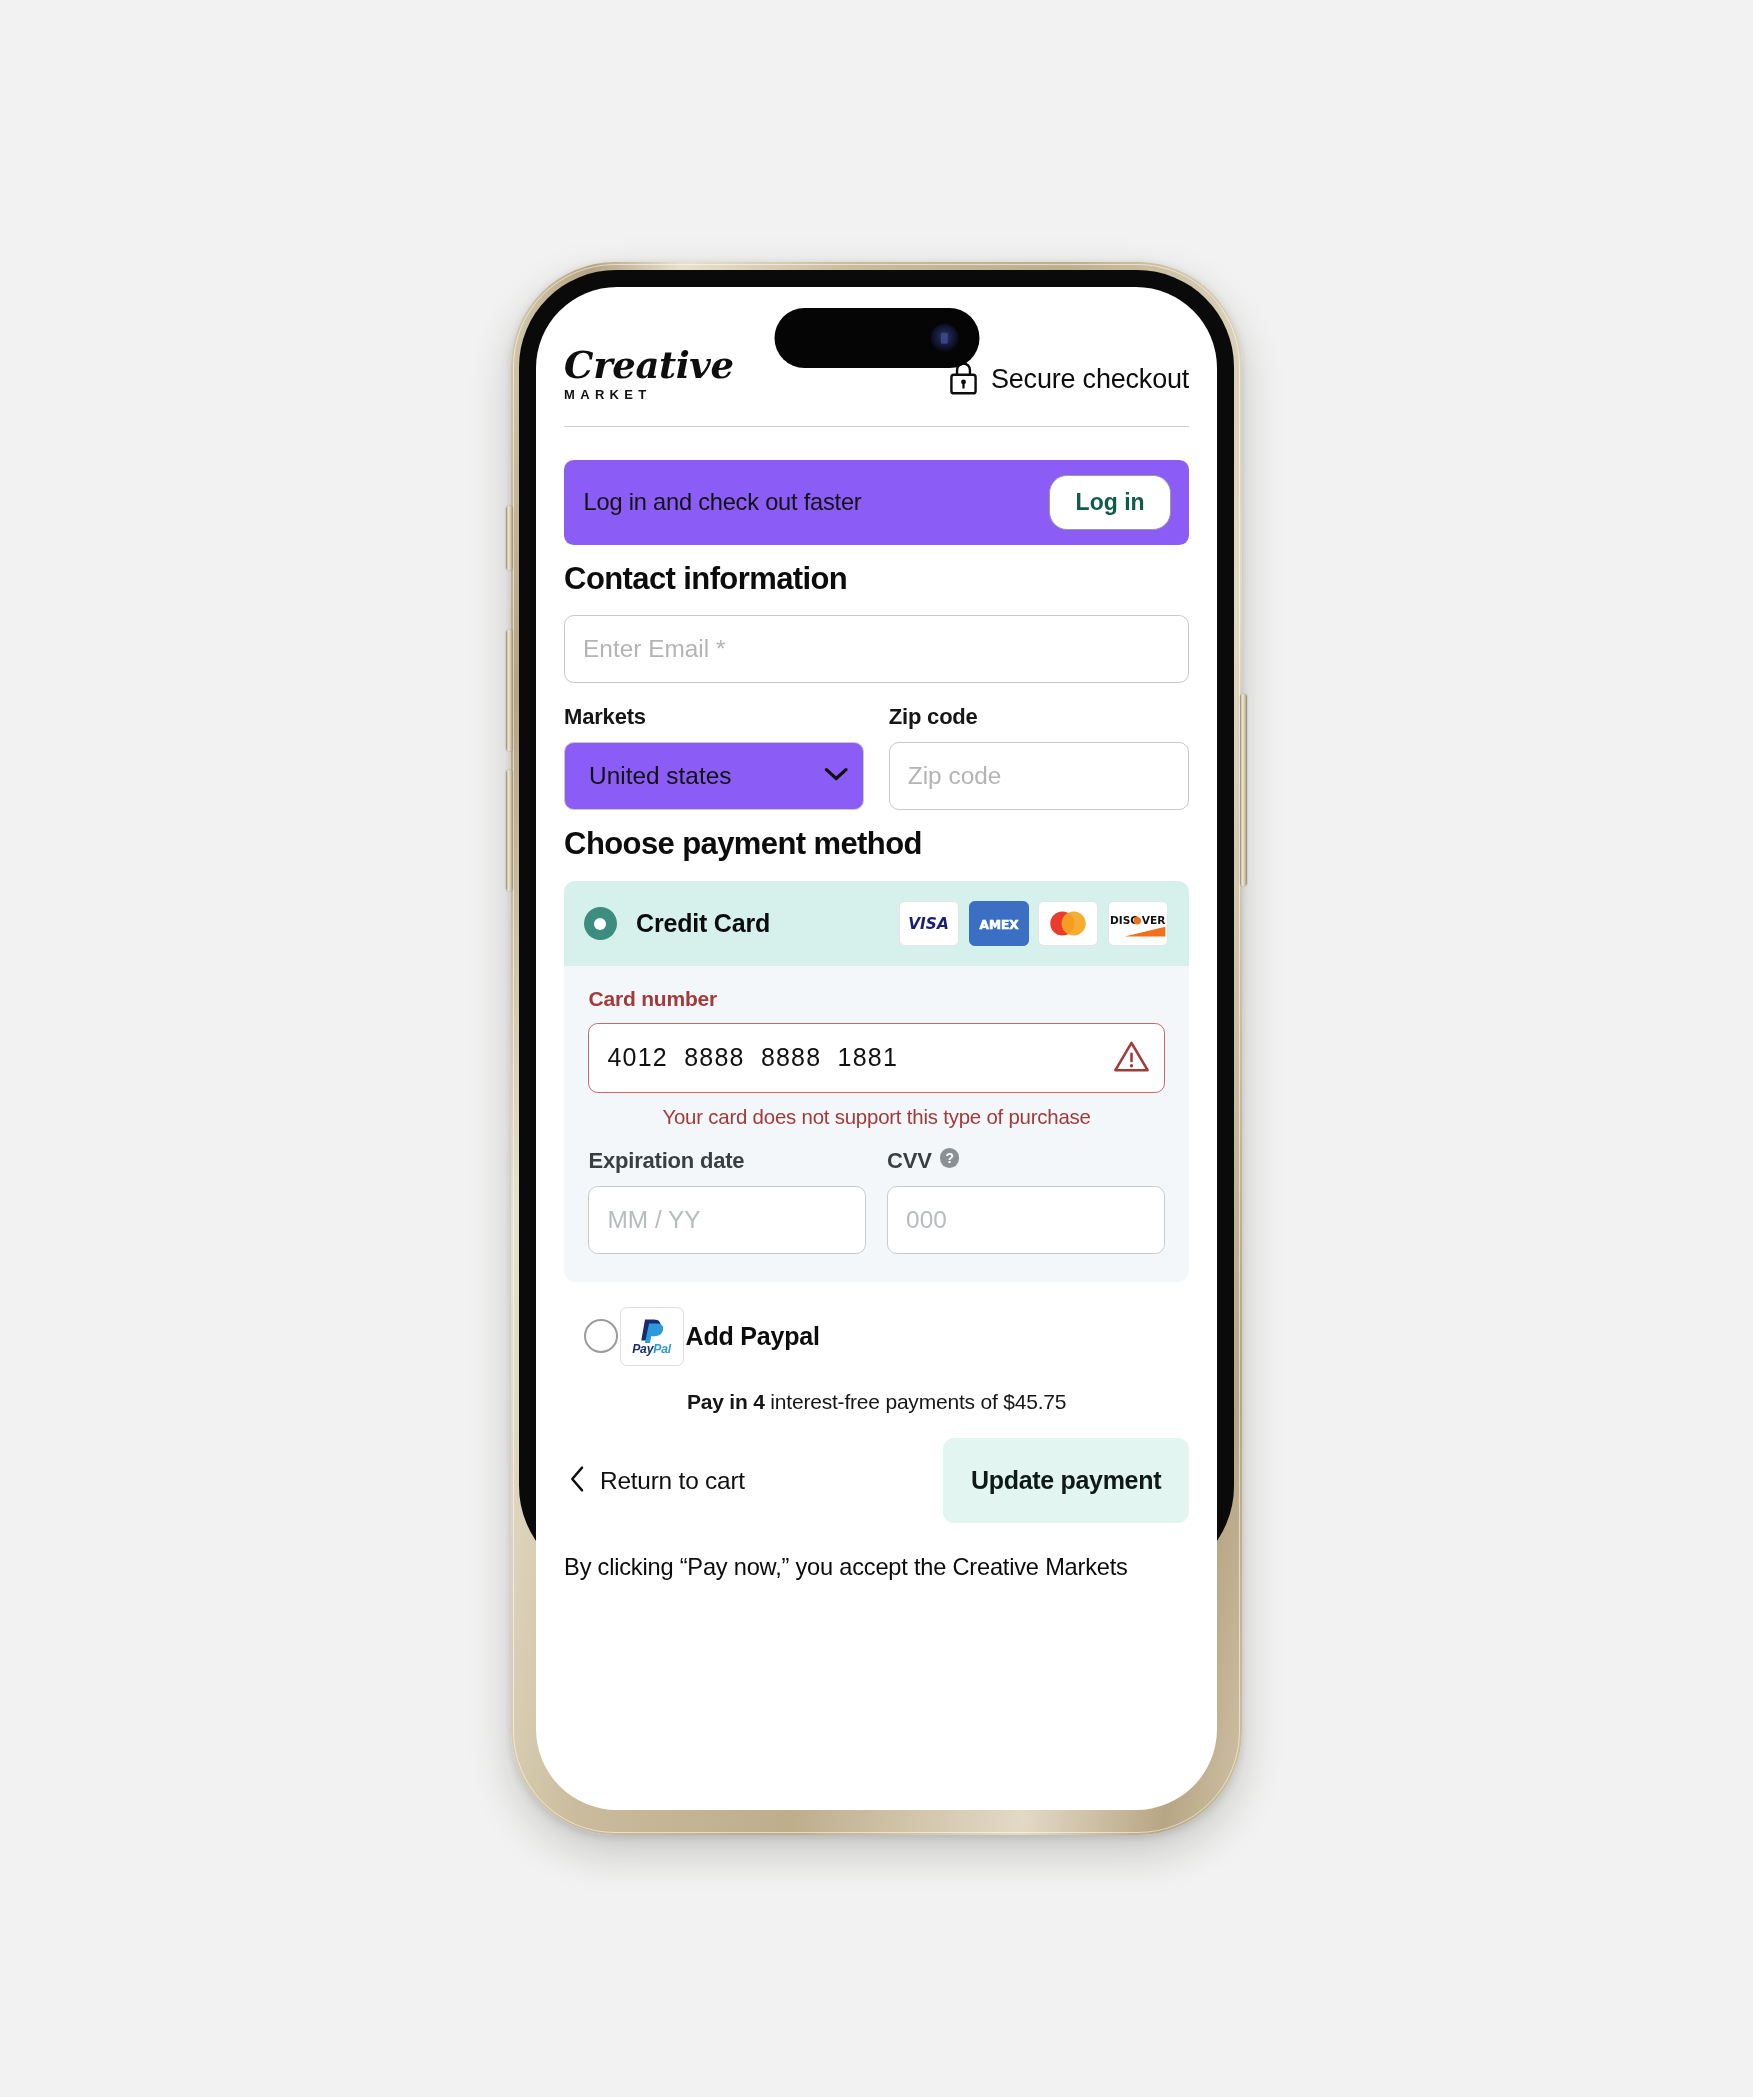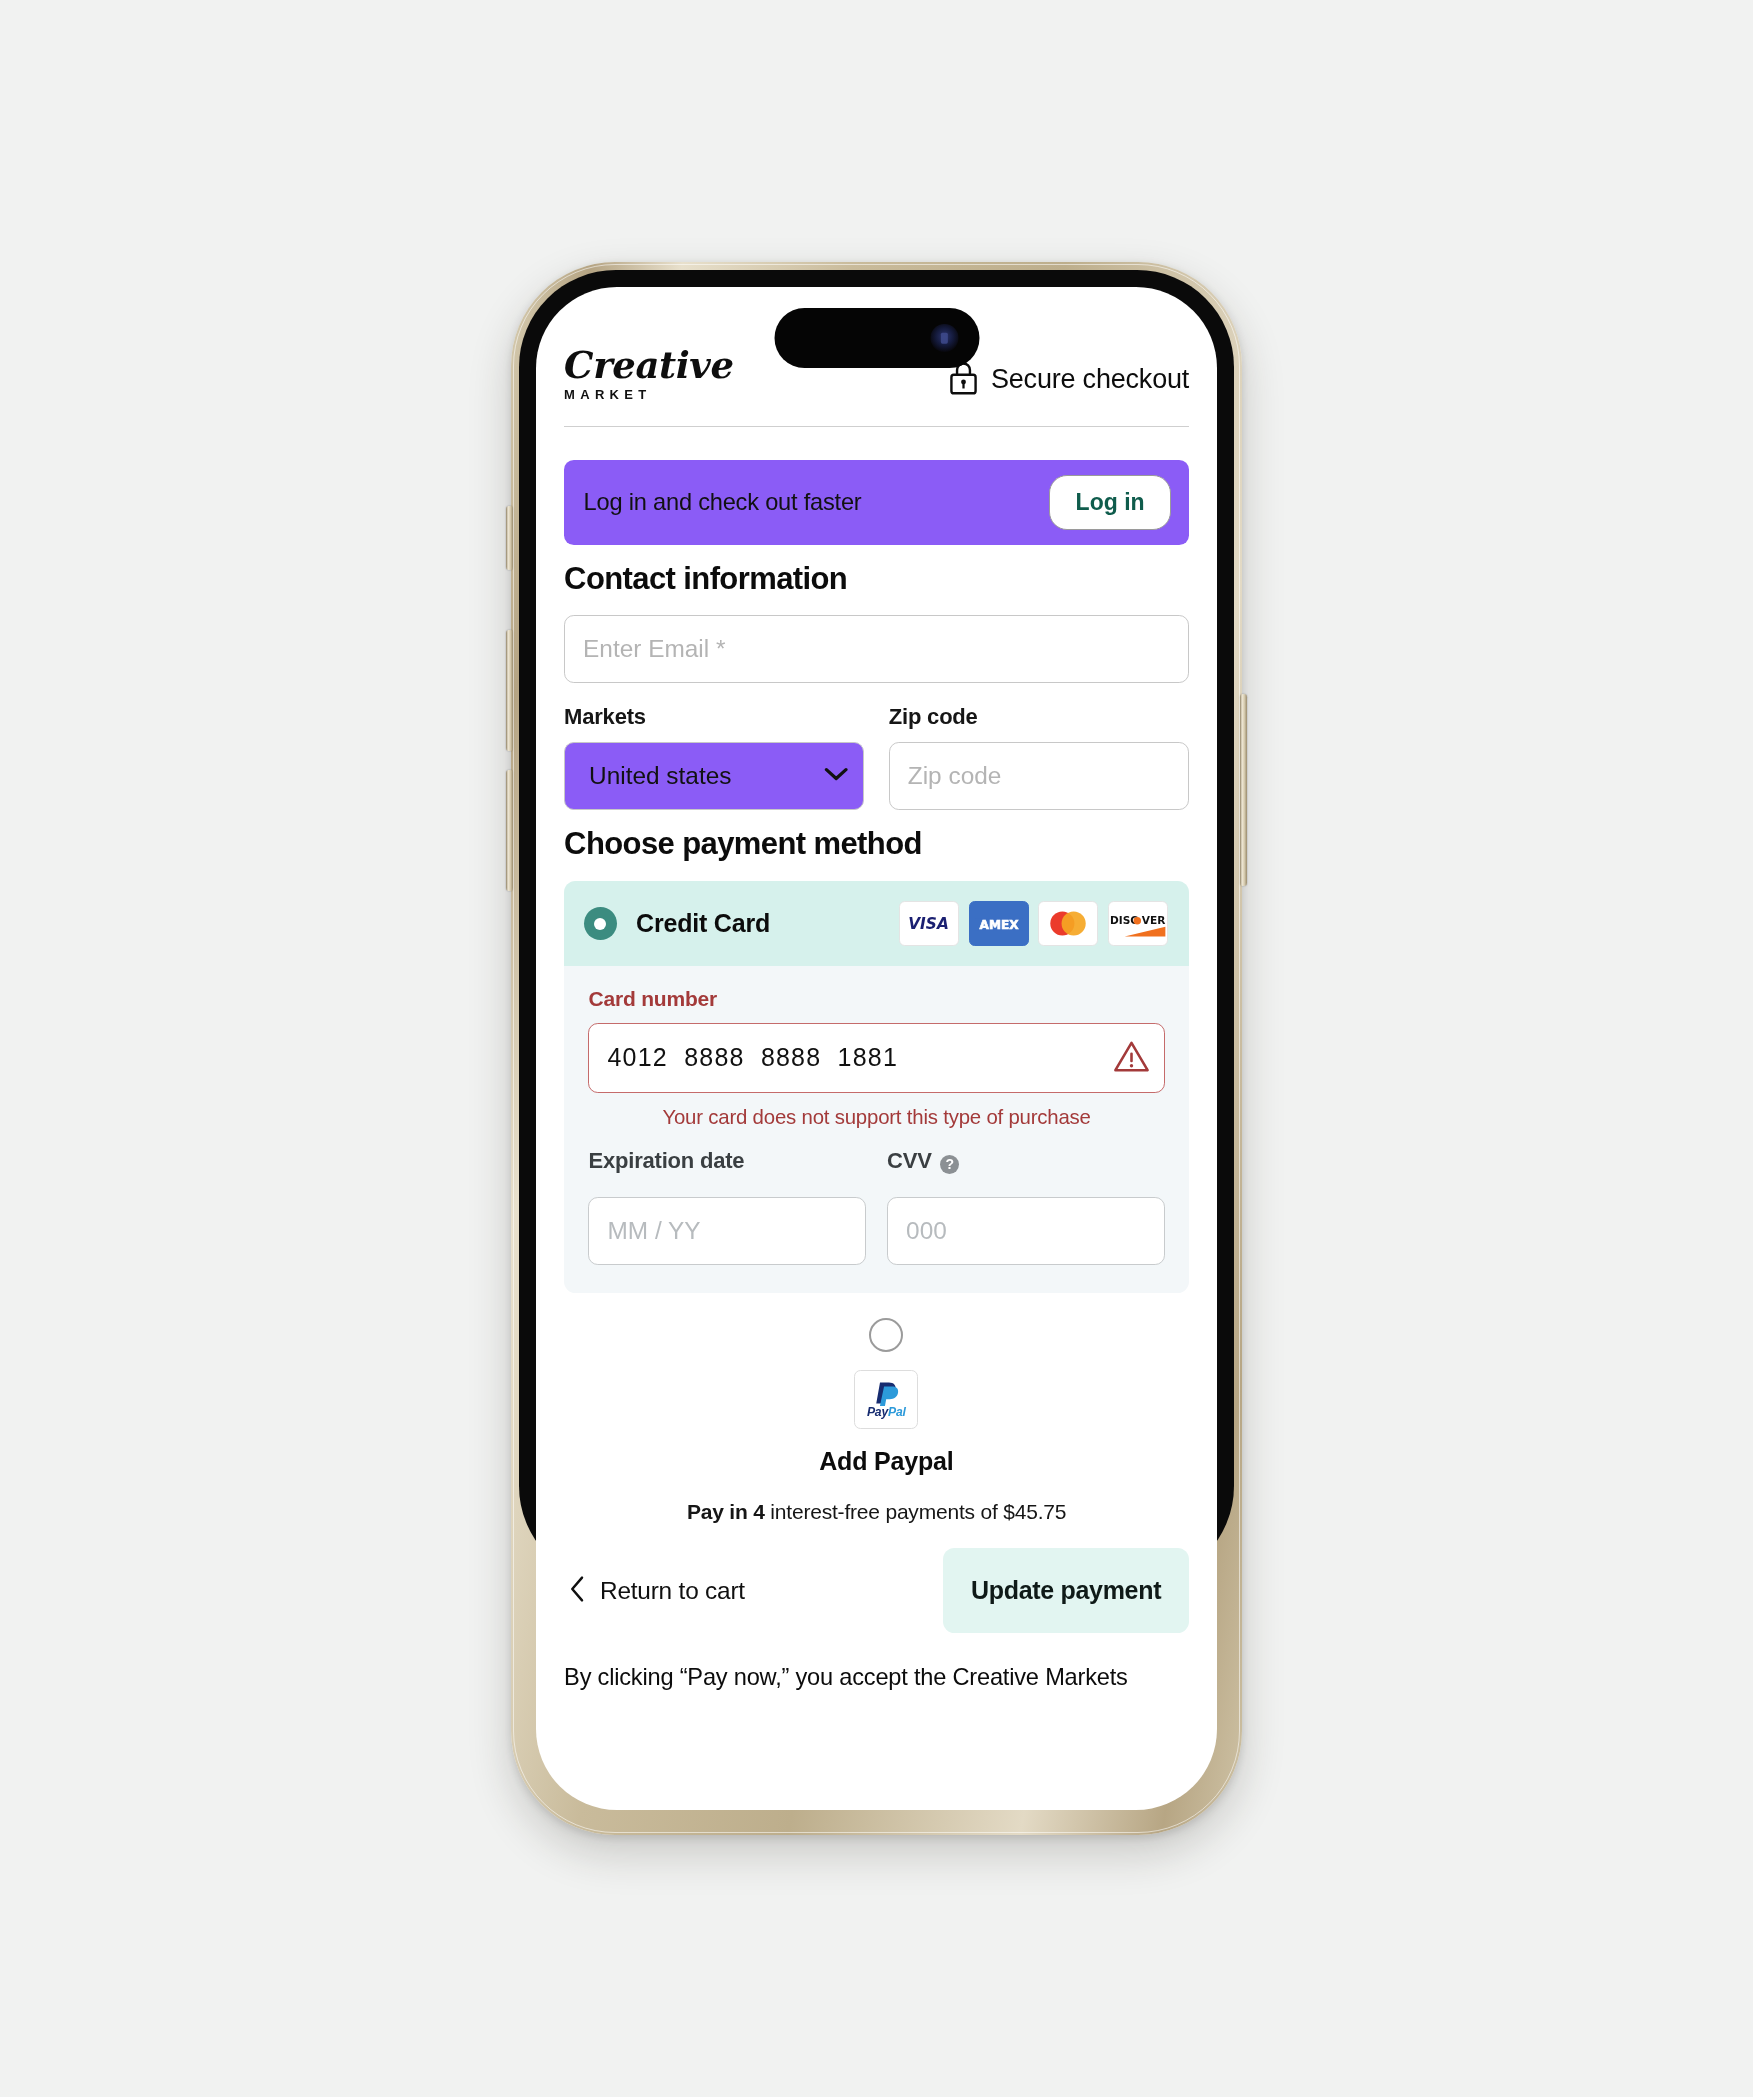--- a/index.html
+++ b/index.html
@@ -324,26 +324,26 @@
     text-align: center;
     letter-spacing: -0.2px;
   }
   .cc-two {
     margin-top: 19.5px;
     display: flex;
     gap: 21px;
   }
   .cc-label-dark {
     display: flex;
-    align-items: flex-end;
+    align-items: flex-start;
     gap: 8.1px;
     font-size: 22px;
     font-weight: 600;
     color: #3a3f42;
-    margin-bottom: 23px;
+    margin-bottom: 12px;
     letter-spacing: -0.2px;
   }
   .help-icon {
     width: 19.5px; height: 19.5px;
     border-radius: 50%;
     background: #8b9094;
     color: #fff;
     font-size: 14px;
     font-weight: 700;
     display: inline-flex;
@@ -362,23 +362,22 @@
     font-size: 24.4px;
     color: #111;
   }
   .cc-input::placeholder { color: #b7bbbe; }
 
   
   .pay-row-pp {
     margin-top: 24.4px;
     display: flex;
     align-items: center;
-    gap: 18px;
+    gap: 2px;
     padding-left: 19.5px;
-    flex-direction: column;
   }
   .pp-tile {
     width: 64px; height: 59px;
     background: #fff;
     border: 0.8px solid #dddddd;
     border-radius: 6.5px;
     display: flex;
     flex-direction: column;
     align-items: center;
     justify-content: center;

